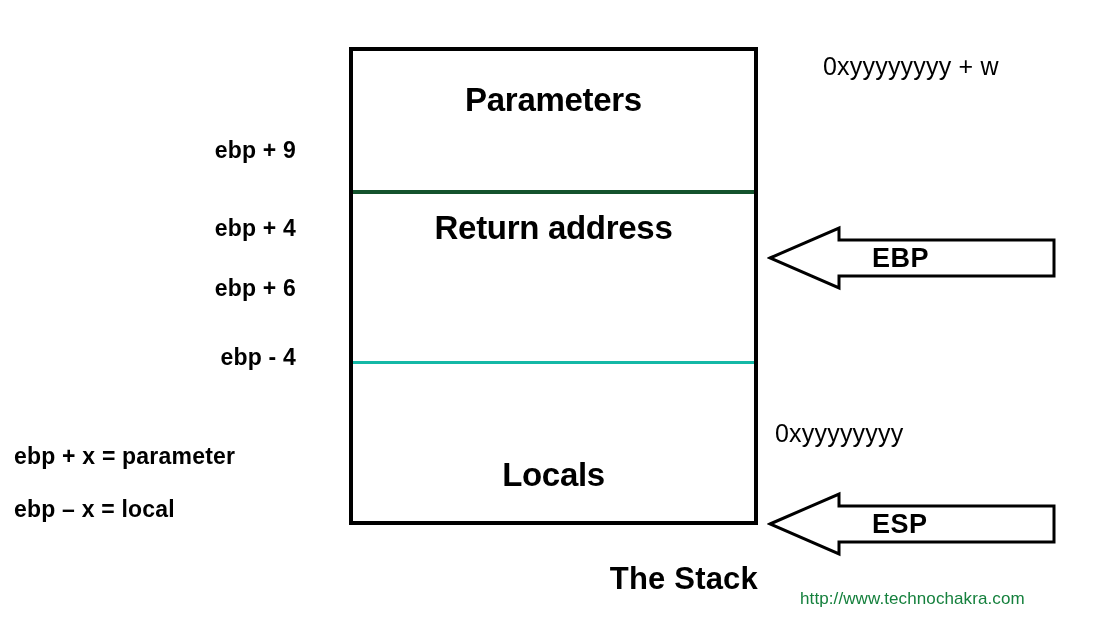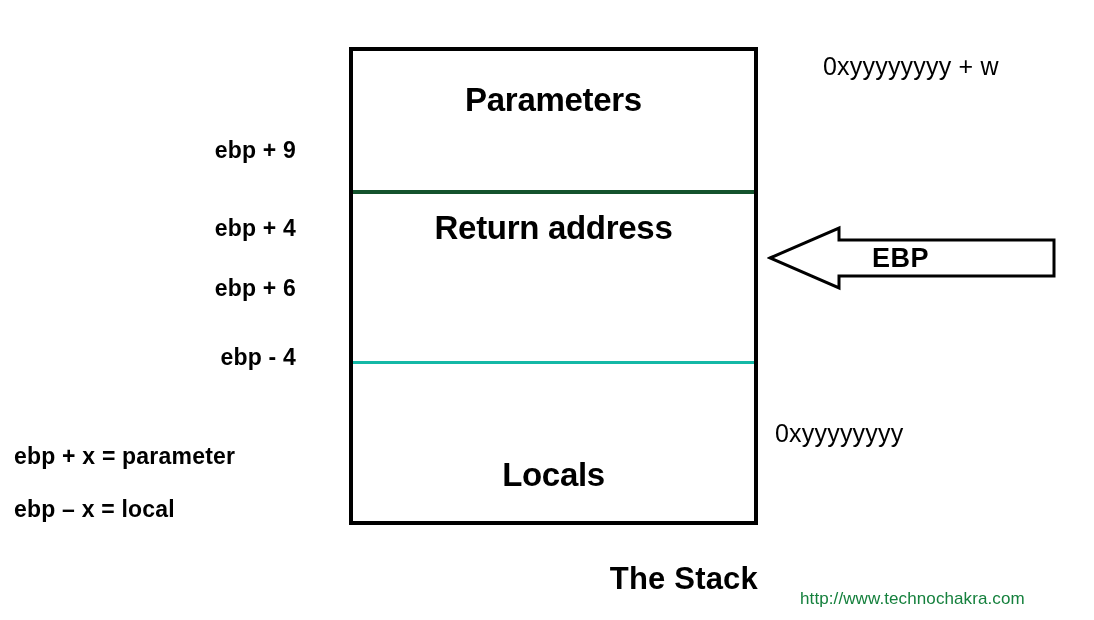--- a/index.html
+++ b/index.html
@@ -169,18 +169,24 @@
   <div class="addr-label addr-top">0xyyyyyyyy + w</div>
   <div class="addr-label addr-bottom">0xyyyyyyyy</div>
 
   <div class="reg-arrow arrow-ebp">
     <svg viewBox="0 0 290 68" preserveAspectRatio="none">
       <polygon points="3,34 72,4 72,16 287,16 287,52 72,52 72,64" fill="#ffffff" stroke="#000000" stroke-width="3" stroke-linejoin="miter"></polygon>
     </svg>
     <span class="reg-text">EBP</span>
   </div>
 
+  <div class="reg-arrow arrow-esp">
+    <svg viewBox="0 0 290 68" preserveAspectRatio="none">
+      <polygon points="3,34 72,4 72,16 287,16 287,52 72,52 72,64" fill="#ffffff" stroke="#000000" stroke-width="3" stroke-linejoin="miter"></polygon>
+    </svg>
+    <span class="reg-text">ESP</span>
+  </div>
 
   <div class="caption">The Stack</div>
 
   <div class="watermark">http://www.technochakra.com</div>
 
 </div>
 
 </body></html>

